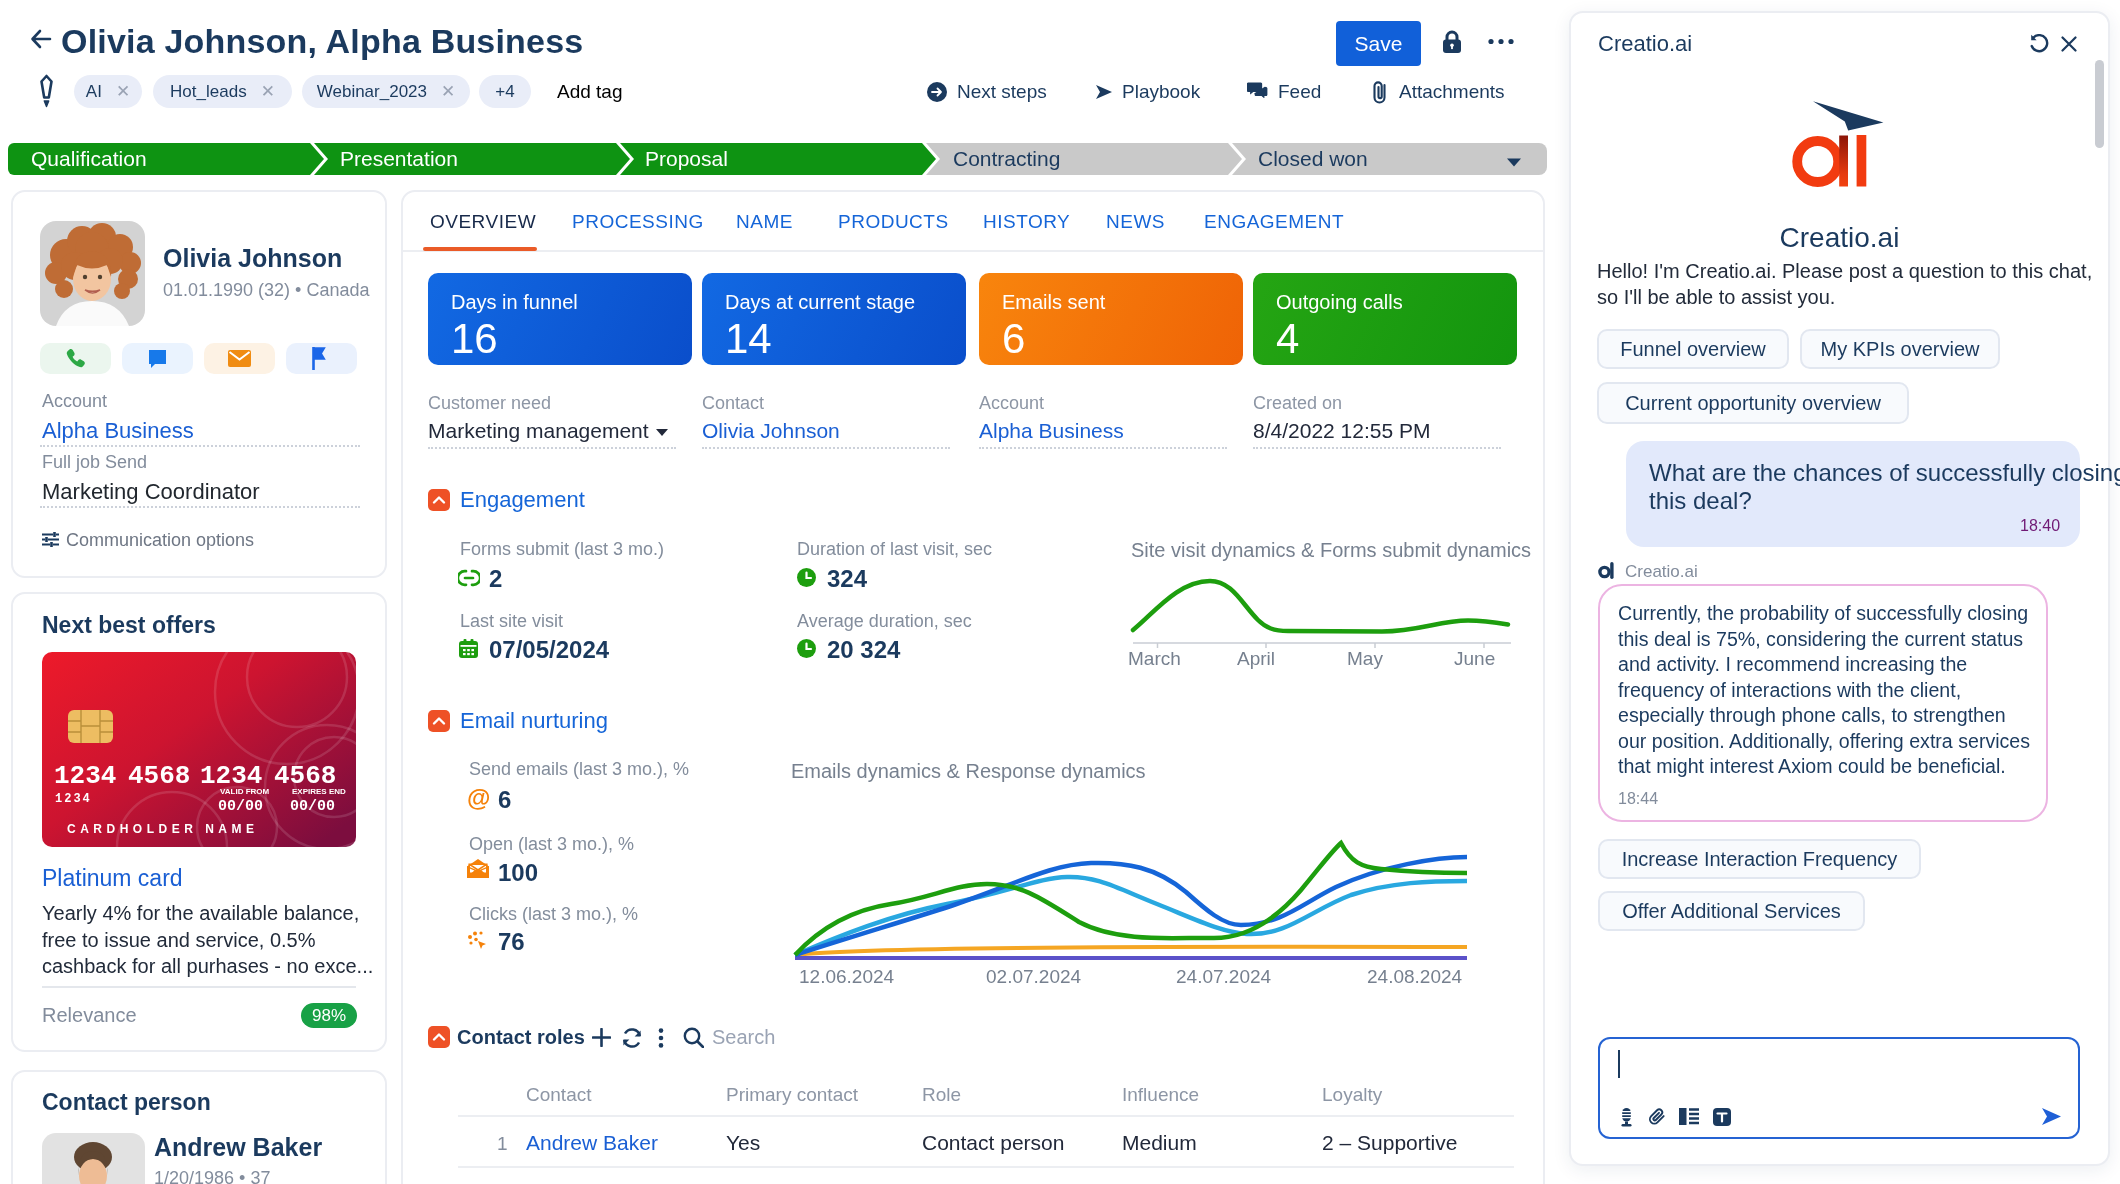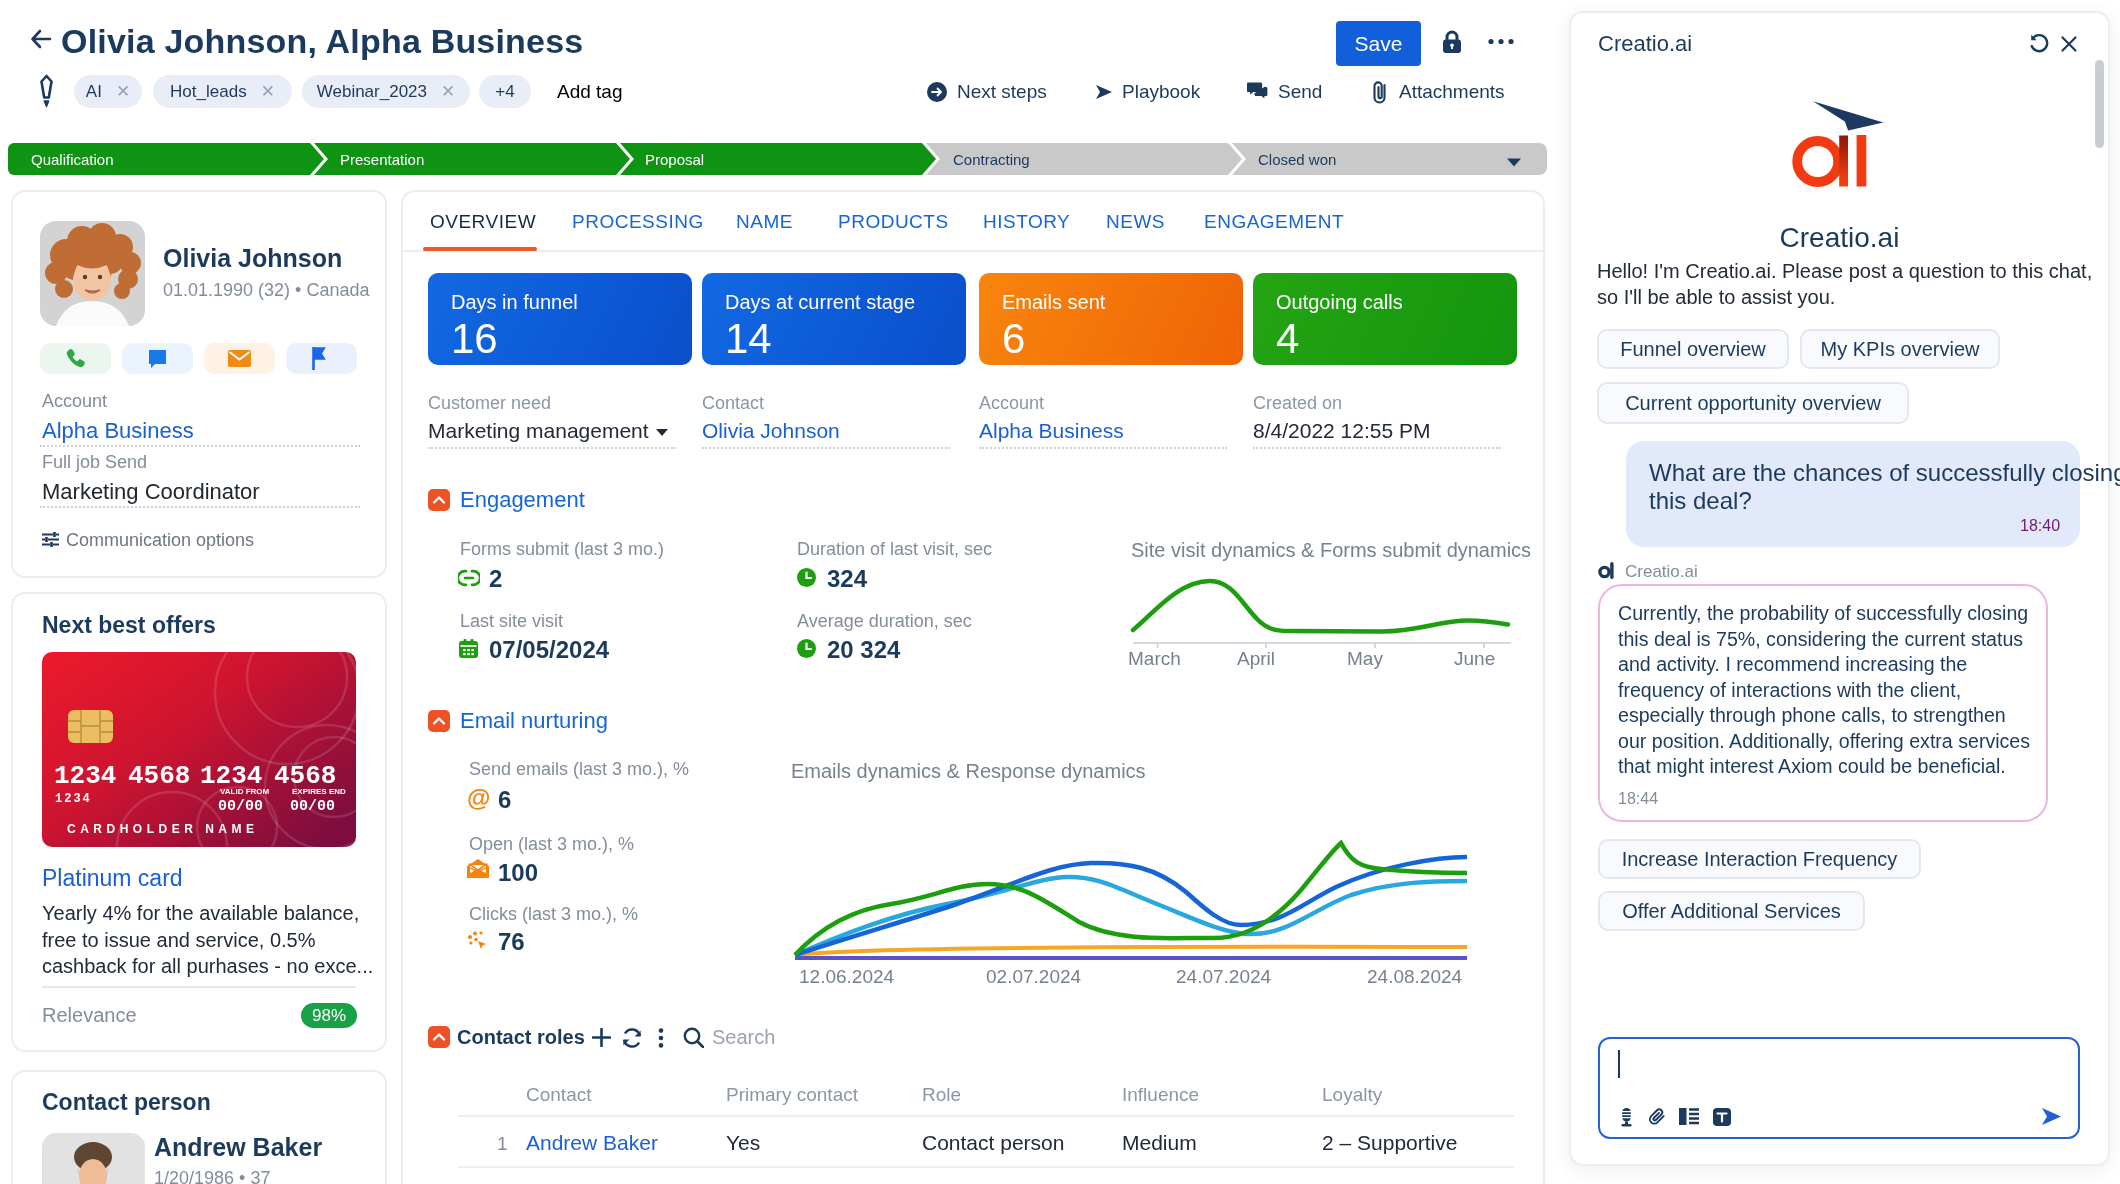--- a/index.html
+++ b/index.html
@@ -9,21 +9,21 @@
   .navy { color:#1b3a5e; }
   .dark { color:#22293a; }
   .blue { color:#000000; }
   .gray { color:#8d96a5; }
   .card { position:absolute; background:#fff; border:2px solid #ebedf2; border-radius:14px; }
   .pill { position:absolute; height:33px; background:#e9edf8; border-radius:17px;
     display:flex; align-items:center; justify-content:center; gap:14px;
     font-size:17px; color:#1b3a5e; }
   .pill .x { color:#9aa3b4; font-size:17px; }
   .chev { position:absolute; top:143px; height:32px; display:flex; align-items:center;
-    font-size:15px; }
+    font-size:21px; }
   .seg-green { background:#0e9312; color:#fff; }
   .seg-gray { background:#c9c9c9; color:#1b3a5e; }
   .tab { position:absolute; top:211px; font-size:19px; letter-spacing:.5px; color:#1565d8; }
   .kpi { position:absolute; top:273px; width:264px; height:92px; border-radius:10px; color:#fff; }
   .kpi .lab { position:absolute; left:23px; top:18px; font-size:20px; }
   .kpi .num { position:absolute; left:23px; top:42px; font-size:42px; font-weight:normal; }
   .flabel { position:absolute; font-size:18px; color:#8d96a5; }
   .fval { position:absolute; font-size:21px; }
   .dots-u { border-bottom:2px dotted #ccd1da; position:absolute; }
   .sec-ic { position:absolute; width:22px; height:22px; border-radius:5px; background:#ee5126; }
@@ -72,21 +72,21 @@
 </svg>
 <div class="abs navy" style="left:957px;top:81px;font-size:19px">Next steps</div>
 <svg class="abs" style="left:1094px;top:82px" width="20" height="20" viewBox="0 0 20 20">
   <path d="M2 3 L18 10 L2 17 L6 10 Z" fill="#1b3a5e"></path>
 </svg>
 <div class="abs navy" style="left:1122px;top:81px;font-size:19px">Playbook</div>
 <svg class="abs" style="left:1247px;top:81px" width="22" height="21" viewBox="0 0 22 21">
   <path d="M1 1 h13 a1.8 1.8 0 0 1 1.8 1.8 v7 a1.8 1.8 0 0 1 -1.8 1.8 h-7.5 l-4 3.4 v-3.4 h-1.5 a1.8 1.8 0 0 1 -1.8 -1.8 v-7 A1.8 1.8 0 0 1 1 1 Z" fill="#1b3a5e" stroke="#fff" stroke-width="1.2"></path>
   <path d="M18.2 5.5 h1 a1.8 1.8 0 0 1 1.8 1.8 v6.5 a1.8 1.8 0 0 1 -1.8 1.8 h-1.2 v3.2 l-3.8 -3.2 h-5.4 a1.8 1.8 0 0 1 -1.8 -1.8 v-1.2" fill="#1b3a5e" stroke="#fff" stroke-width="1.2"></path>
 </svg>
-<div class="abs navy" style="left:1278px;top:81px;font-size:19px">Send</div>
+<div class="abs navy" style="left:1278px;top:81px;font-size:19px">Feed</div>
 <svg class="abs" style="left:1371px;top:79px" width="17" height="26" viewBox="0 0 17 26">
   <path d="M13.5 6 v12.5 a5 5 0 0 1 -10 0 V7 a3.6 3.6 0 0 1 7.2 0 v10.5 a1.6 1.6 0 0 1 -3.2 0 V8" fill="none" stroke="#1b3a5e" stroke-width="2.1" stroke-linecap="round"></path>
 </svg>
 <div class="abs navy" style="left:1399px;top:81px;font-size:19px">Attachments</div>
 
 <div class="chev seg-green" style="left:8px;width:316px;padding-left:23px;clip-path:polygon(0 0,calc(100% - 14px) 0,100% 50%,calc(100% - 14px) 100%,0 100%);border-radius:6px 0 0 6px">Qualification</div>
 <div class="chev seg-green" style="left:314px;width:316px;padding-left:26px;clip-path:polygon(0 0,calc(100% - 14px) 0,100% 50%,calc(100% - 14px) 100%,0 100%,14px 50%)">Presentation</div>
 <div class="chev seg-green" style="left:620px;width:316px;padding-left:25px;clip-path:polygon(0 0,calc(100% - 14px) 0,100% 50%,calc(100% - 14px) 100%,0 100%,14px 50%)">Proposal</div>
 <div class="chev seg-gray" style="left:926px;width:316px;padding-left:27px;clip-path:polygon(0 0,calc(100% - 14px) 0,100% 50%,calc(100% - 14px) 100%,0 100%,14px 50%)">Contracting</div>
 <div class="chev seg-gray" style="left:1232px;width:315px;padding-left:26px;clip-path:polygon(0 0,100% 0,100% 100%,0 100%,14px 50%);border-radius:0 8px 8px 0">Closed won</div>

